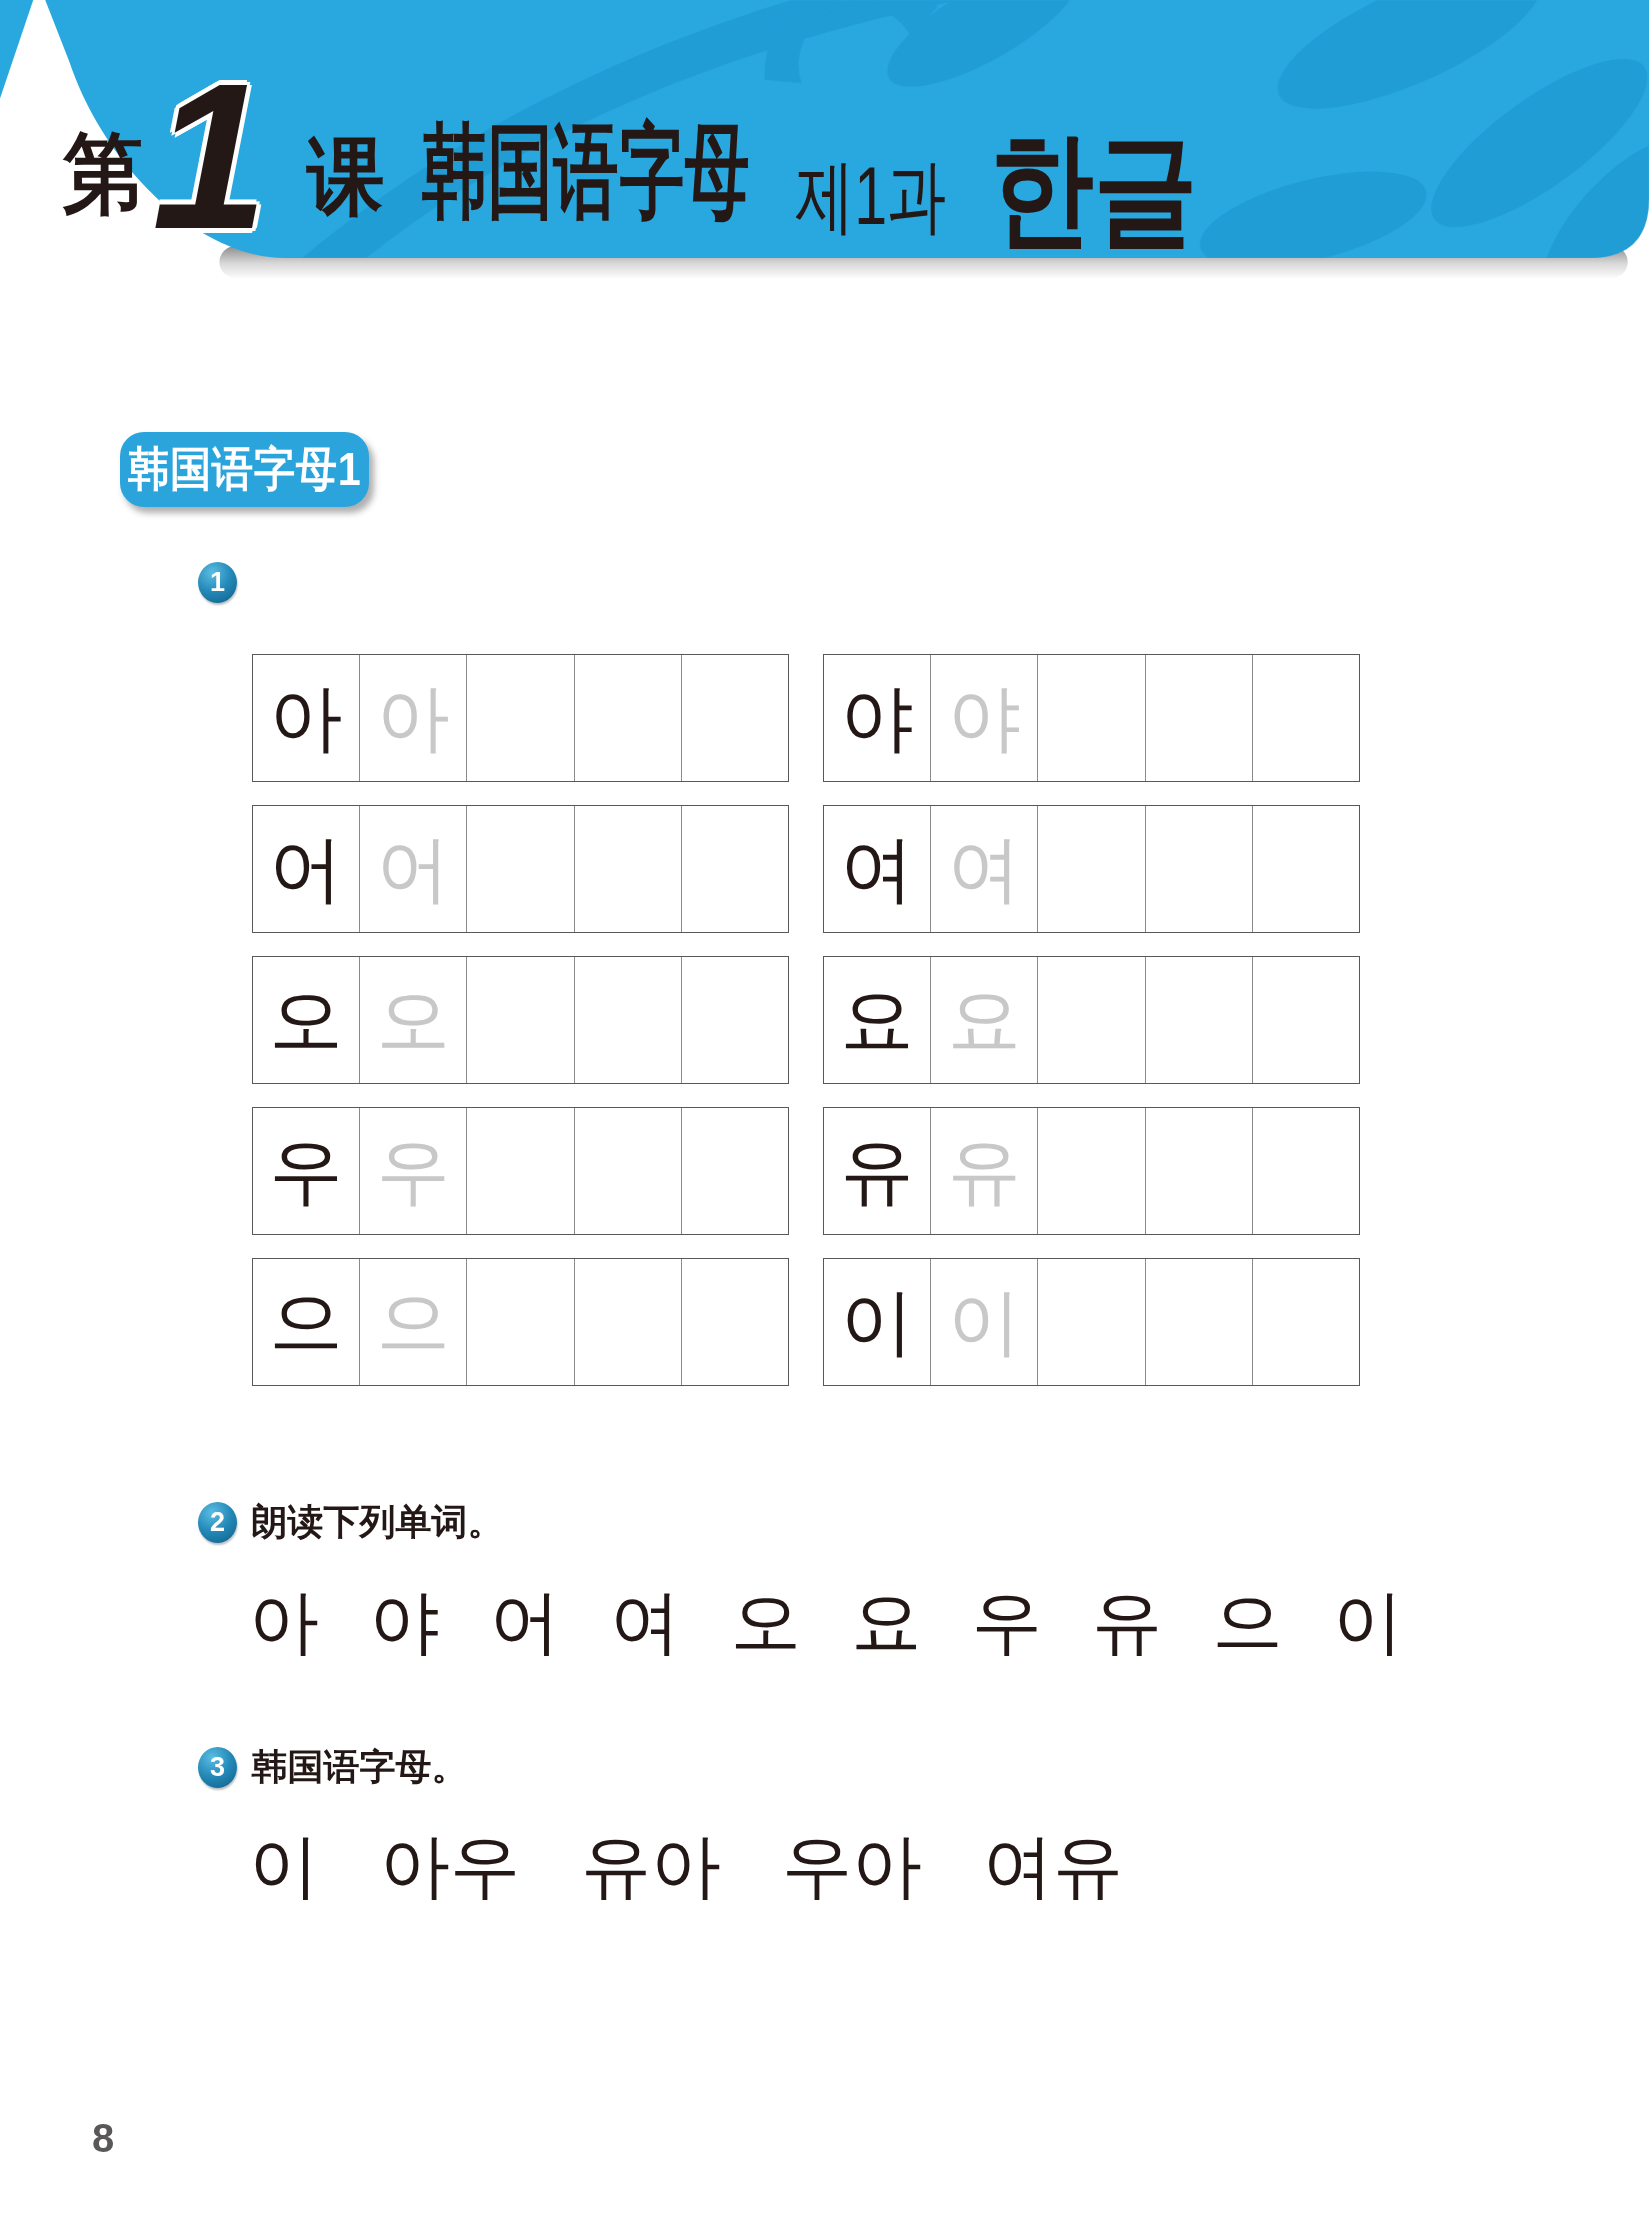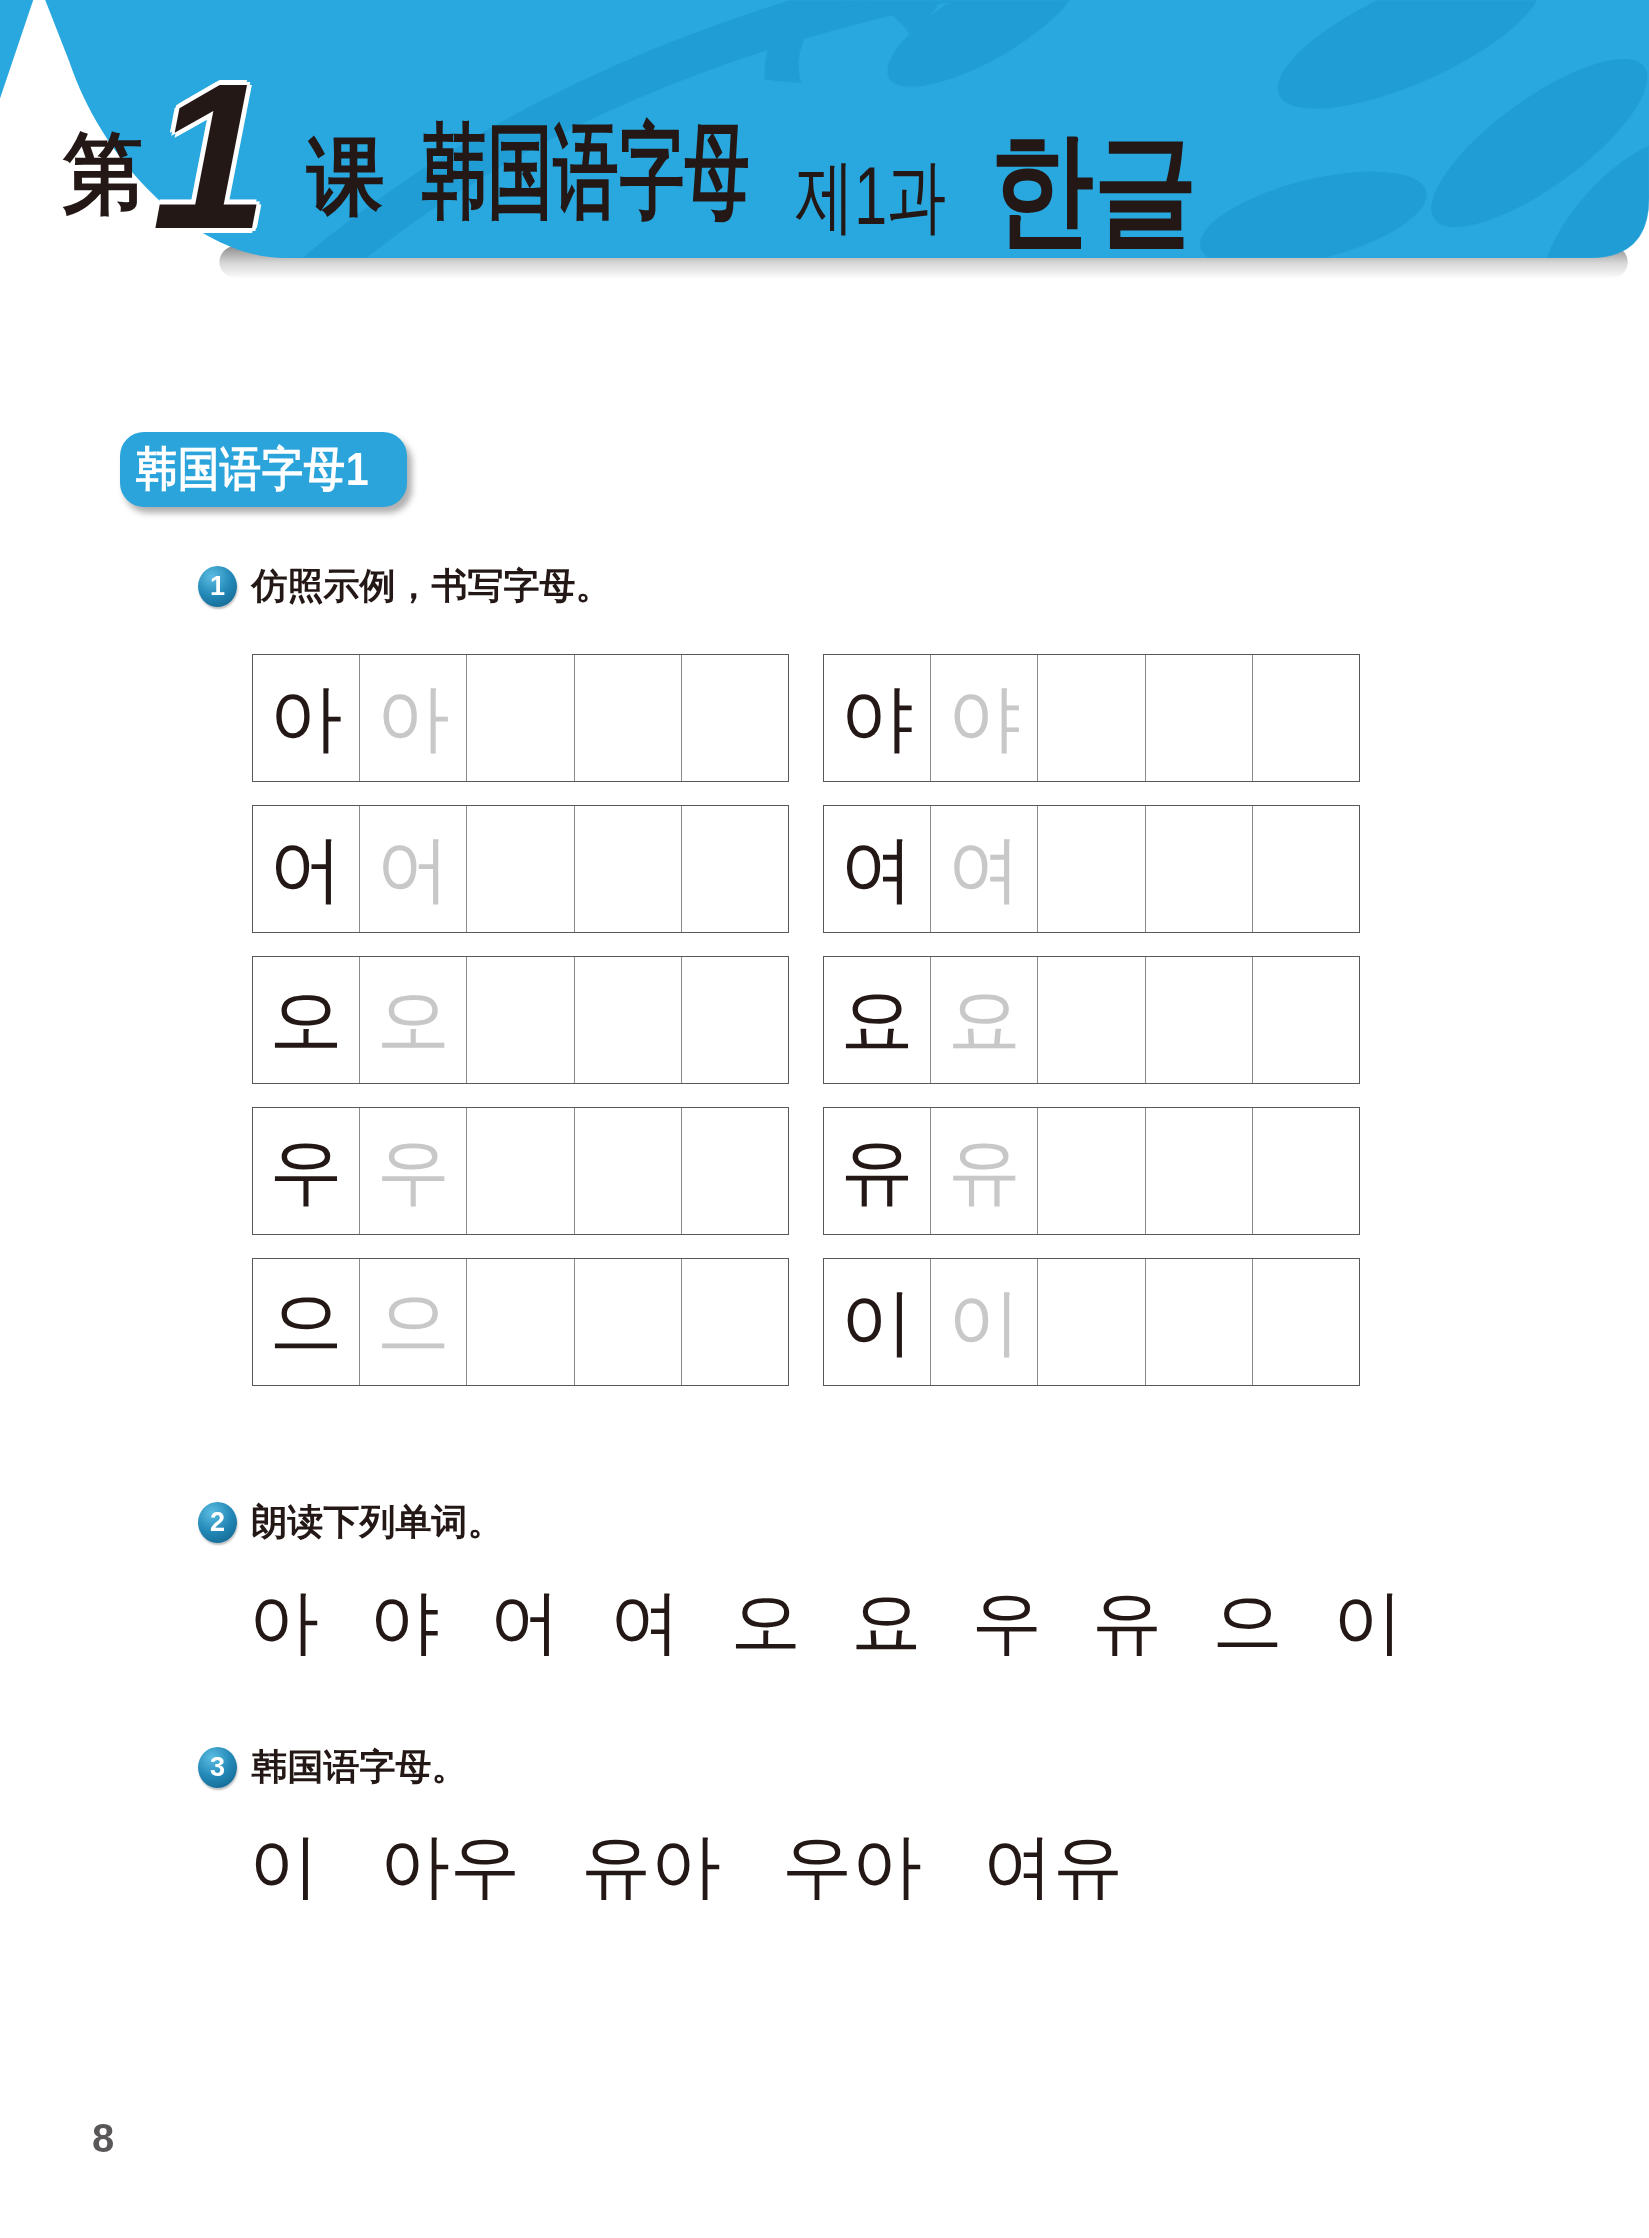--- a/index.html
+++ b/index.html
@@ -18,23 +18,23 @@
     left:152px;top:52px;font-size:208px;font-style:italic;font-weight:900;
     text-shadow:-4.7px 0 0 #fff,4.7px 0 0 #fff,0 -4.7px 0 #fff,0 4.7px 0 #fff,
                 -3.3px -3.3px 0 #fff,3.3px -3.3px 0 #fff,-3.3px 3.3px 0 #fff,3.3px 3.3px 0 #fff;
   }
   #t-ke{left:307px;top:134px;font-size:85px;transform:scaleX(0.91);transform-origin:left top;}
   #t-cn{left:422px;top:120px;font-size:103px;letter-spacing:1.3px;transform:scaleX(0.63);transform-origin:left top;}
   #t-kr-small{left:795px;top:156px;font-size:81px;transform:scaleX(0.73);transform-origin:left top;font-weight:500;}
   #t-kr-big{left:990px;top:128px;font-size:125px;font-weight:700;transform:scaleX(0.83);transform-origin:left top;}
   
   .badge{
-    position:absolute;left:120px;top:432px;width:287px;height:75px;border-radius:24px;
+    position:absolute;left:120px;top:432px;width:249px;height:75px;border-radius:24px;
     background:#2BA4DB;box-shadow:4.7px 6px 6px rgba(80,80,80,0.45);
-    display:flex;align-items:center;justify-content:flex-start;color:#fff;
+    display:flex;align-items:center;justify-content:center;color:#fff;
   }
   .badge-inner{font-size:47px;font-weight:700;letter-spacing:0.7px;transform:scaleX(0.88);white-space:nowrap;}
   
   .ex-heading{position:absolute;left:198px;display:flex;align-items:center;gap:14.6px;}
   .ex-num{
     width:39px;height:41px;border-radius:50%;
     background:radial-gradient(circle at 36% 26%, #5cbde2 0%, #2489b8 48%, #0e5d85 100%);
     color:#fff;font-weight:700;font-size:27px;display:flex;align-items:center;justify-content:center;
     box-shadow:0.7px 2px 2px rgba(0,0,0,0.25);
   }
@@ -102,21 +102,20 @@
   <span class="hdr-txt" id="t-kr-small">제1과</span>
   <span class="hdr-txt hangul-serif" id="t-kr-big">한글</span>
 </div>
 
 <div class="badge">
   <span class="badge-inner">韩国语字母1</span>
 </div>
 
 <div class="ex-heading" id="ex1">
   <span class="ex-num">1</span>
-  <span class="ex-label">仿照示例，书写字母。</span>
 </div>
 <div class="ex-heading" id="ex2">
   <span class="ex-num">2</span>
   <span class="ex-label">朗读下列单词。</span>
 </div>
 <div class="ex-heading" id="ex3">
   <span class="ex-num">3</span>
   <span class="ex-label">韩国语字母。</span>
 </div>
 

